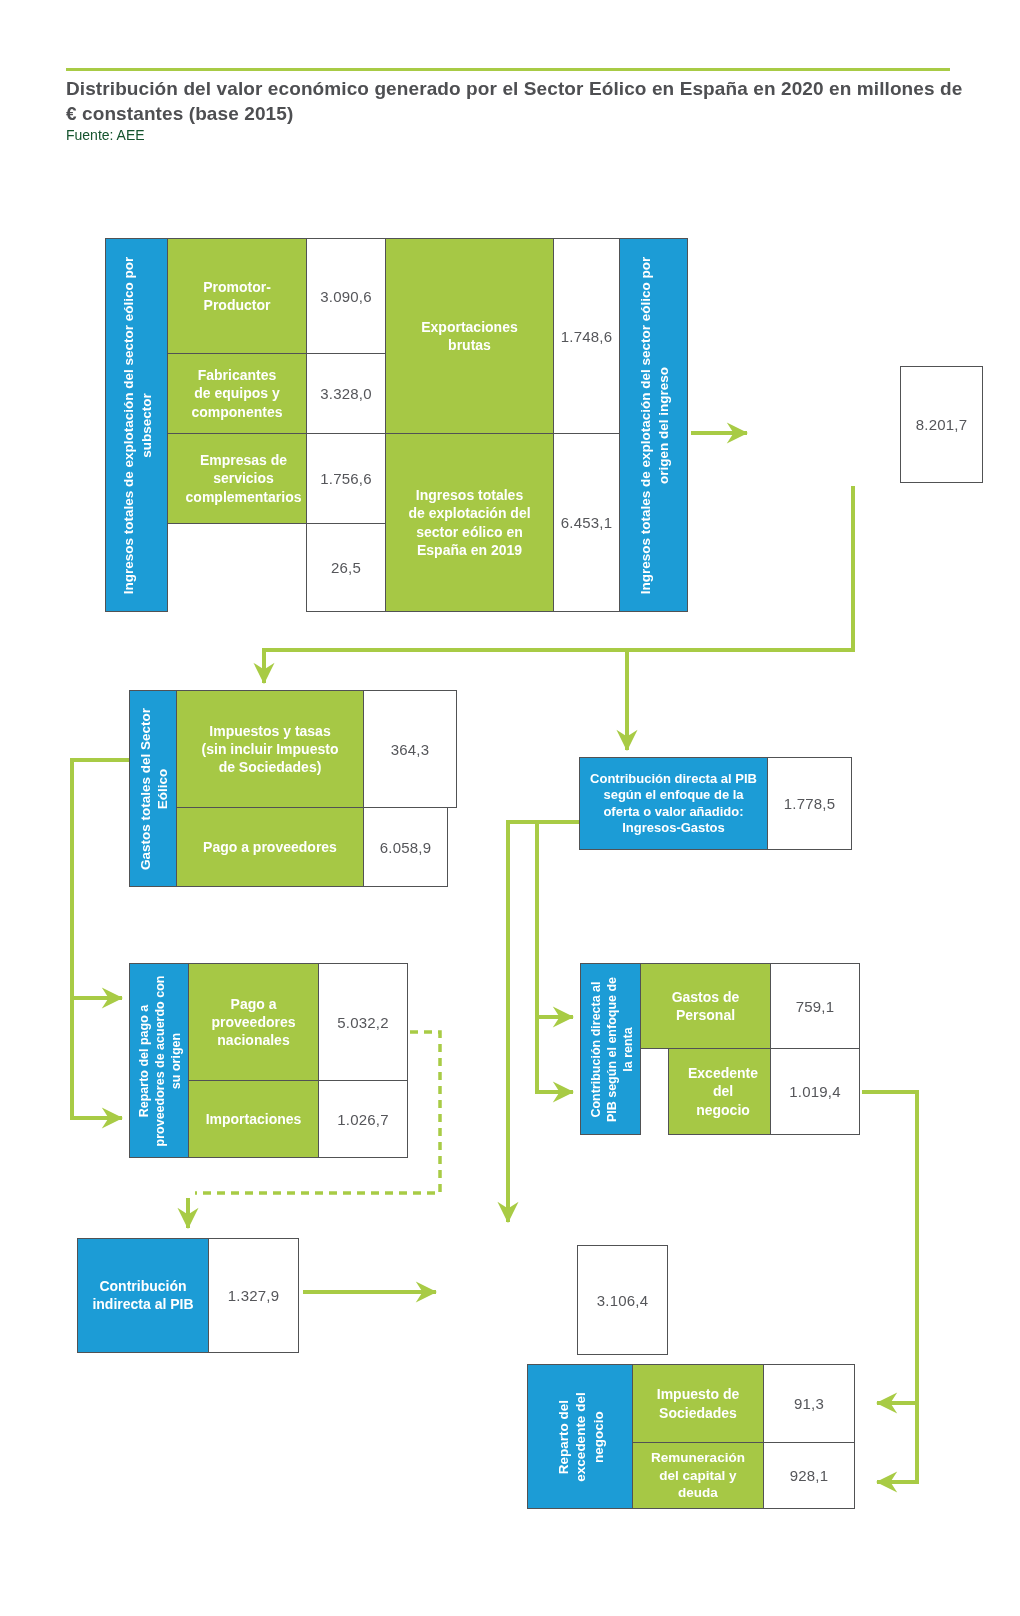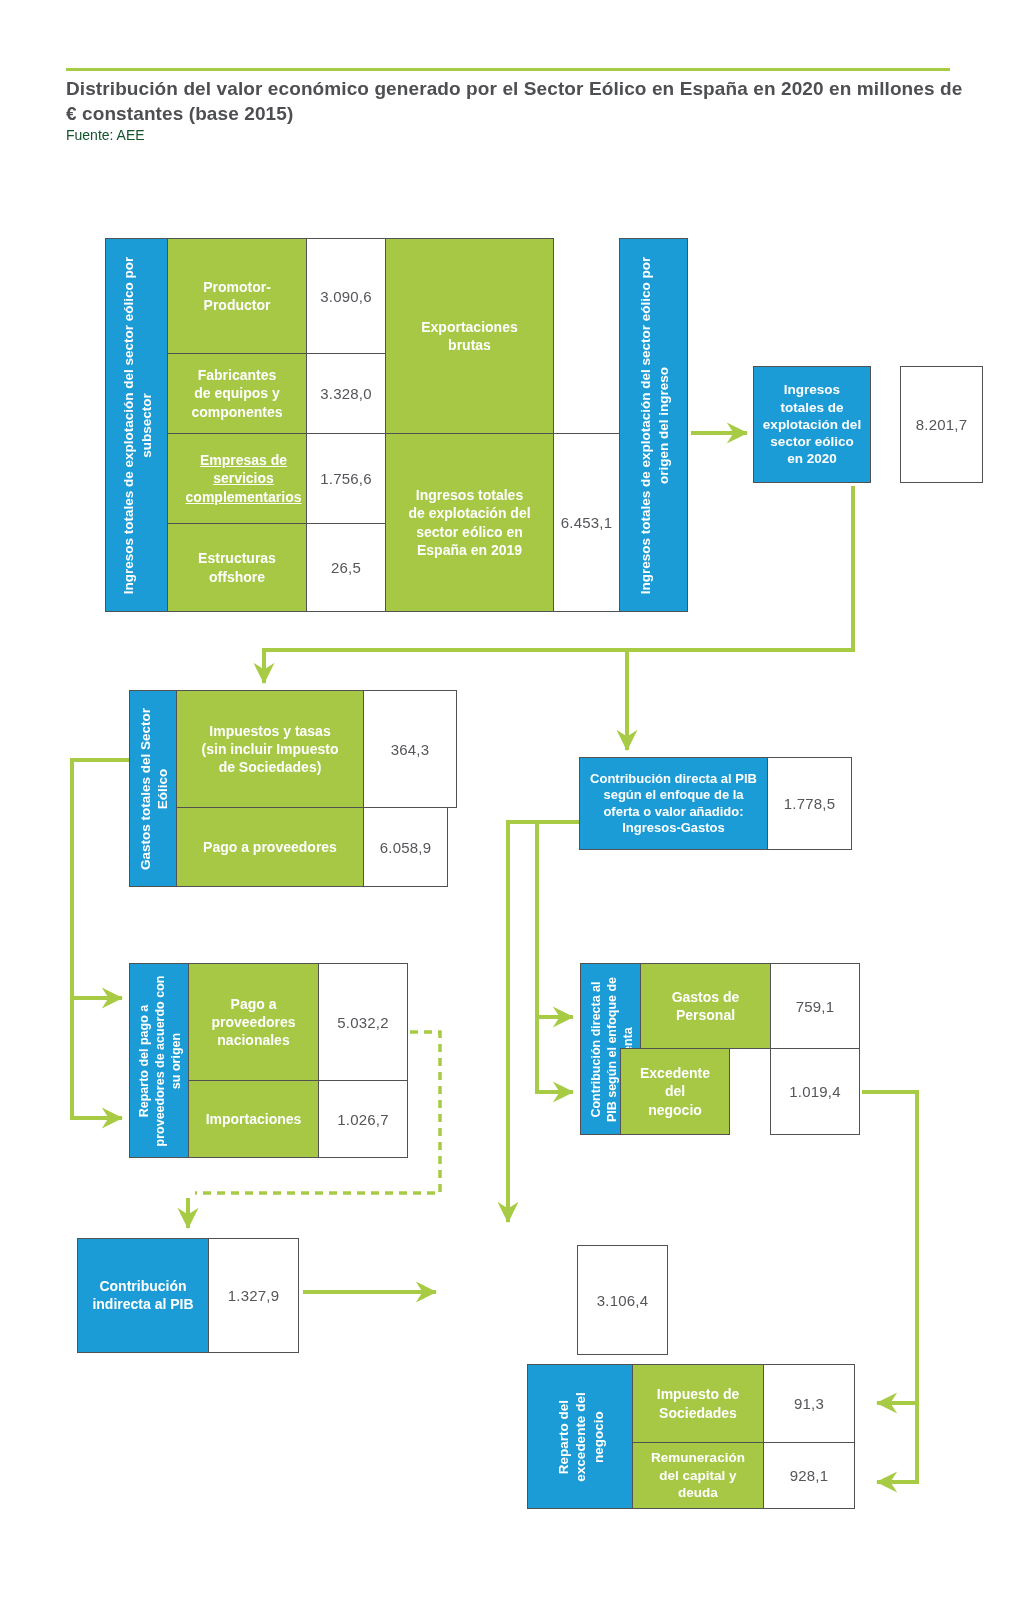--- a/index.html
+++ b/index.html
@@ -49,52 +49,49 @@
       <span>3.090,6</span>
     </div>
 
   <div class="cell green lbl" style="left:167px;top:353px;width:140px;height:81px;">
       <span>Fabricantes de equipos y componentes</span>
     </div>
   <div class="cell white val" style="left:306px;top:353px;width:80px;height:81px;">
       <span>3.328,0</span>
     </div>
 
-  <div class="cell green lbl" style="left:167px;top:433px;width:153px;height:91px;text-decoration:underline;">
+  <div class="cell green lbl" style="left:167px;top:433px;width:153px;height:91px;">
       <span>Empresas de servicios complementarios</span>
     </div>
   <div class="cell white val" style="left:306px;top:433px;width:80px;height:91px;">
       <span>1.756,6</span>
     </div>
 
-  <div class="cell green lbl" style="left:167px;top:523px;width:140px;height:89px;">
-      <span>Estructuras offshore</span>
-    </div>
   <div class="cell white val" style="left:306px;top:523px;width:80px;height:89px;">
       <span>26,5</span>
     </div>
 
   <div class="cell green lbl" style="left:385px;top:238px;width:169px;height:196px;">
       <span>Exportaciones brutas</span>
     </div>
+  <div class="cell white val" style="left:553px;top:238px;width:67px;height:196px;">
+      <span>1.748,6</span>
+    </div>
 
   <div class="cell green lbl" style="left:385px;top:433px;width:169px;height:179px;">
       <span>Ingresos totales de explotación del sector eólico en España en 2019</span>
     </div>
   <div class="cell white val" style="left:553px;top:433px;width:67px;height:179px;">
       <span>6.453,1</span>
     </div>
 
   <div class="cell blue vbar" style="left:619px;top:238px;width:69px;height:374px;">
     <div class="vtext" style="width:374px;height:69px;">Ingresos totales de explotación del sector eólico por origen del ingreso</div>
   </div>
 
-  <div class="cell blue lbl-sm" style="left:753px;top:366px;width:118px;height:117px;">
-      <span>Ingresos totales de explotación del sector eólico en 2020</span>
-    </div>
   <div class="cell white val" style="left:900px;top:366px;width:83px;height:117px;">
       <span>8.201,7</span>
     </div>
 
   <div class="cell blue vbar" style="left:129px;top:690px;width:48px;height:197px;">
     <div class="vtext" style="width:197px;height:48px;">Gastos totales del Sector Eólico</div>
   </div>
   <div class="cell green lbl" style="left:176px;top:690px;width:188px;height:118px;">
       <span>Impuestos y tasas (sin incluir Impuesto de Sociedades)</span>
     </div>
@@ -133,21 +130,21 @@
 
   <div class="cell blue vbar" style="left:580px;top:963px;width:61px;height:172px;">
     <div class="vtext sm" style="width:172px;height:61px;">Contribución directa al PIB según el enfoque de la renta</div>
   </div>
   <div class="cell green lbl" style="left:640px;top:963px;width:131px;height:86px;">
       <span>Gastos de Personal</span>
     </div>
   <div class="cell white val" style="left:770px;top:963px;width:90px;height:86px;">
       <span>759,1</span>
     </div>
-  <div class="cell green lbl" style="left:620px;top:1048px;width:110px;height:87px;text-align:center;">
+  <div class="cell green lbl" style="left:668px;top:1048px;width:110px;height:87px;text-align:center;">
       <span>Excedente del negocio</span>
     </div>
   <div class="cell white val" style="left:770px;top:1048px;width:90px;height:87px;">
       <span>1.019,4</span>
     </div>
 
   <div class="cell blue lbl-sm" style="left:77px;top:1238px;width:132px;height:115px;font-size:14px;">
     <span>Contribución indirecta al PIB</span>
     </div>
   <div class="cell white val" style="left:208px;top:1238px;width:91px;height:115px;">

